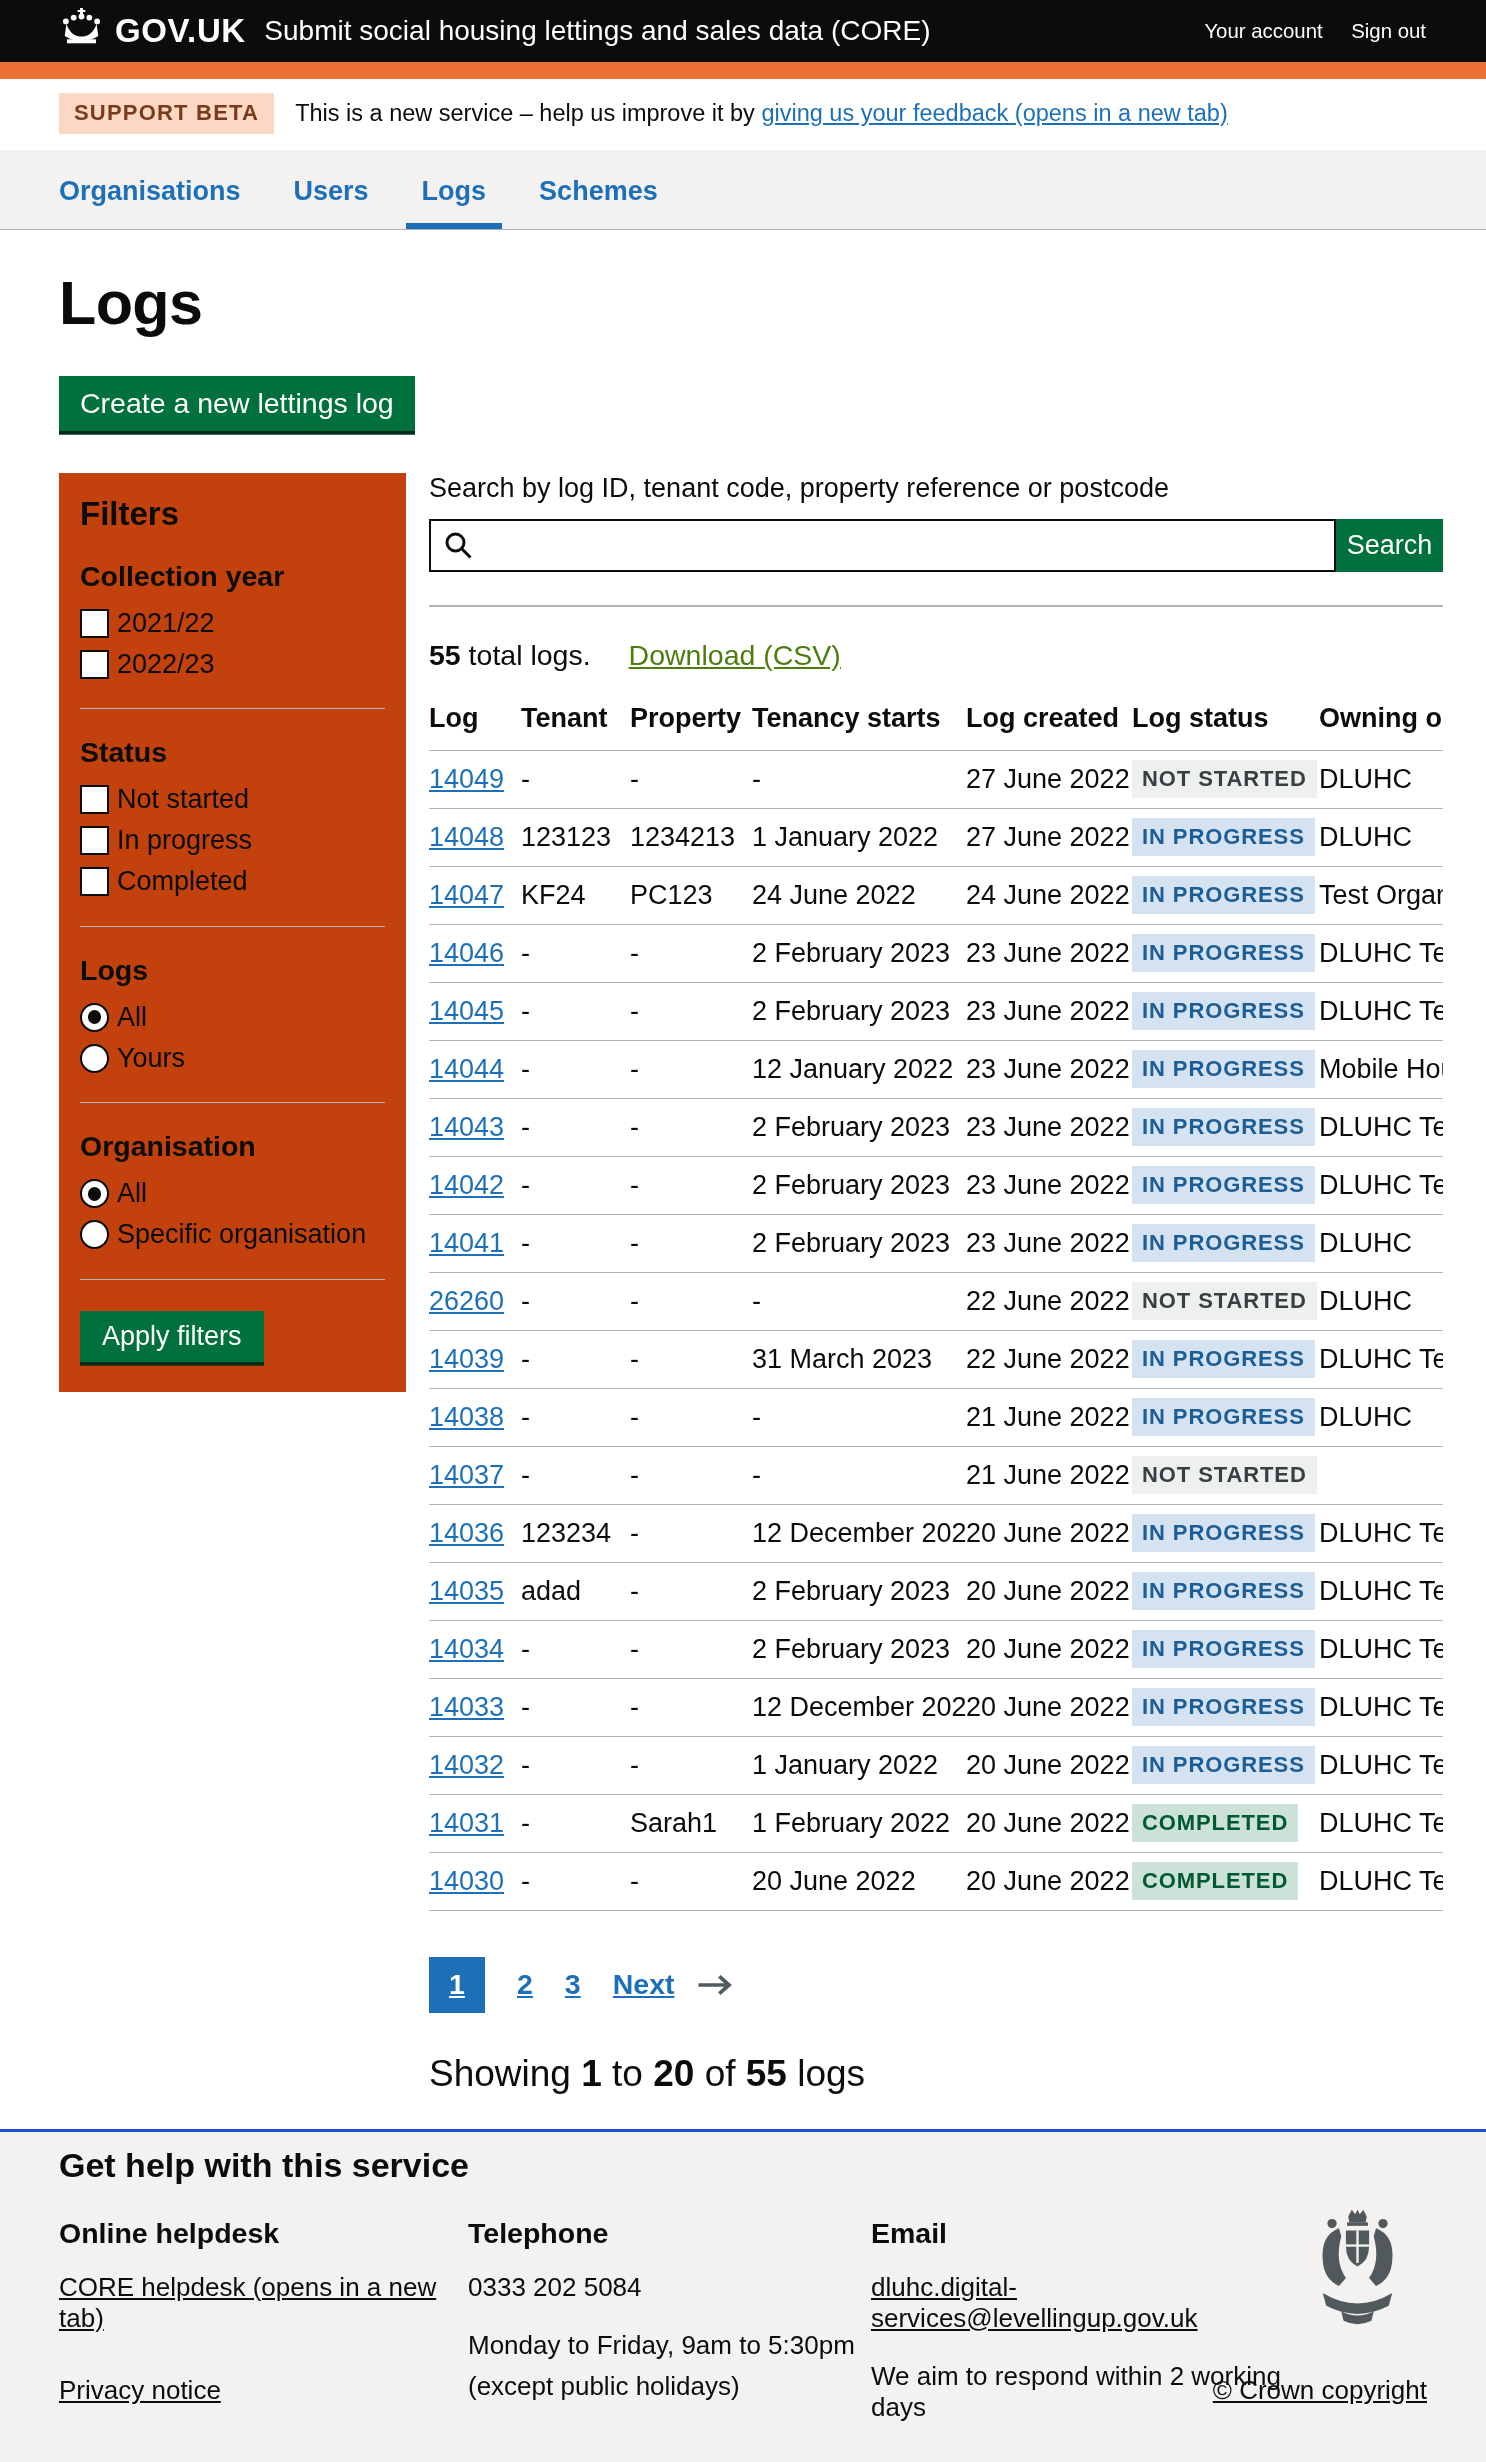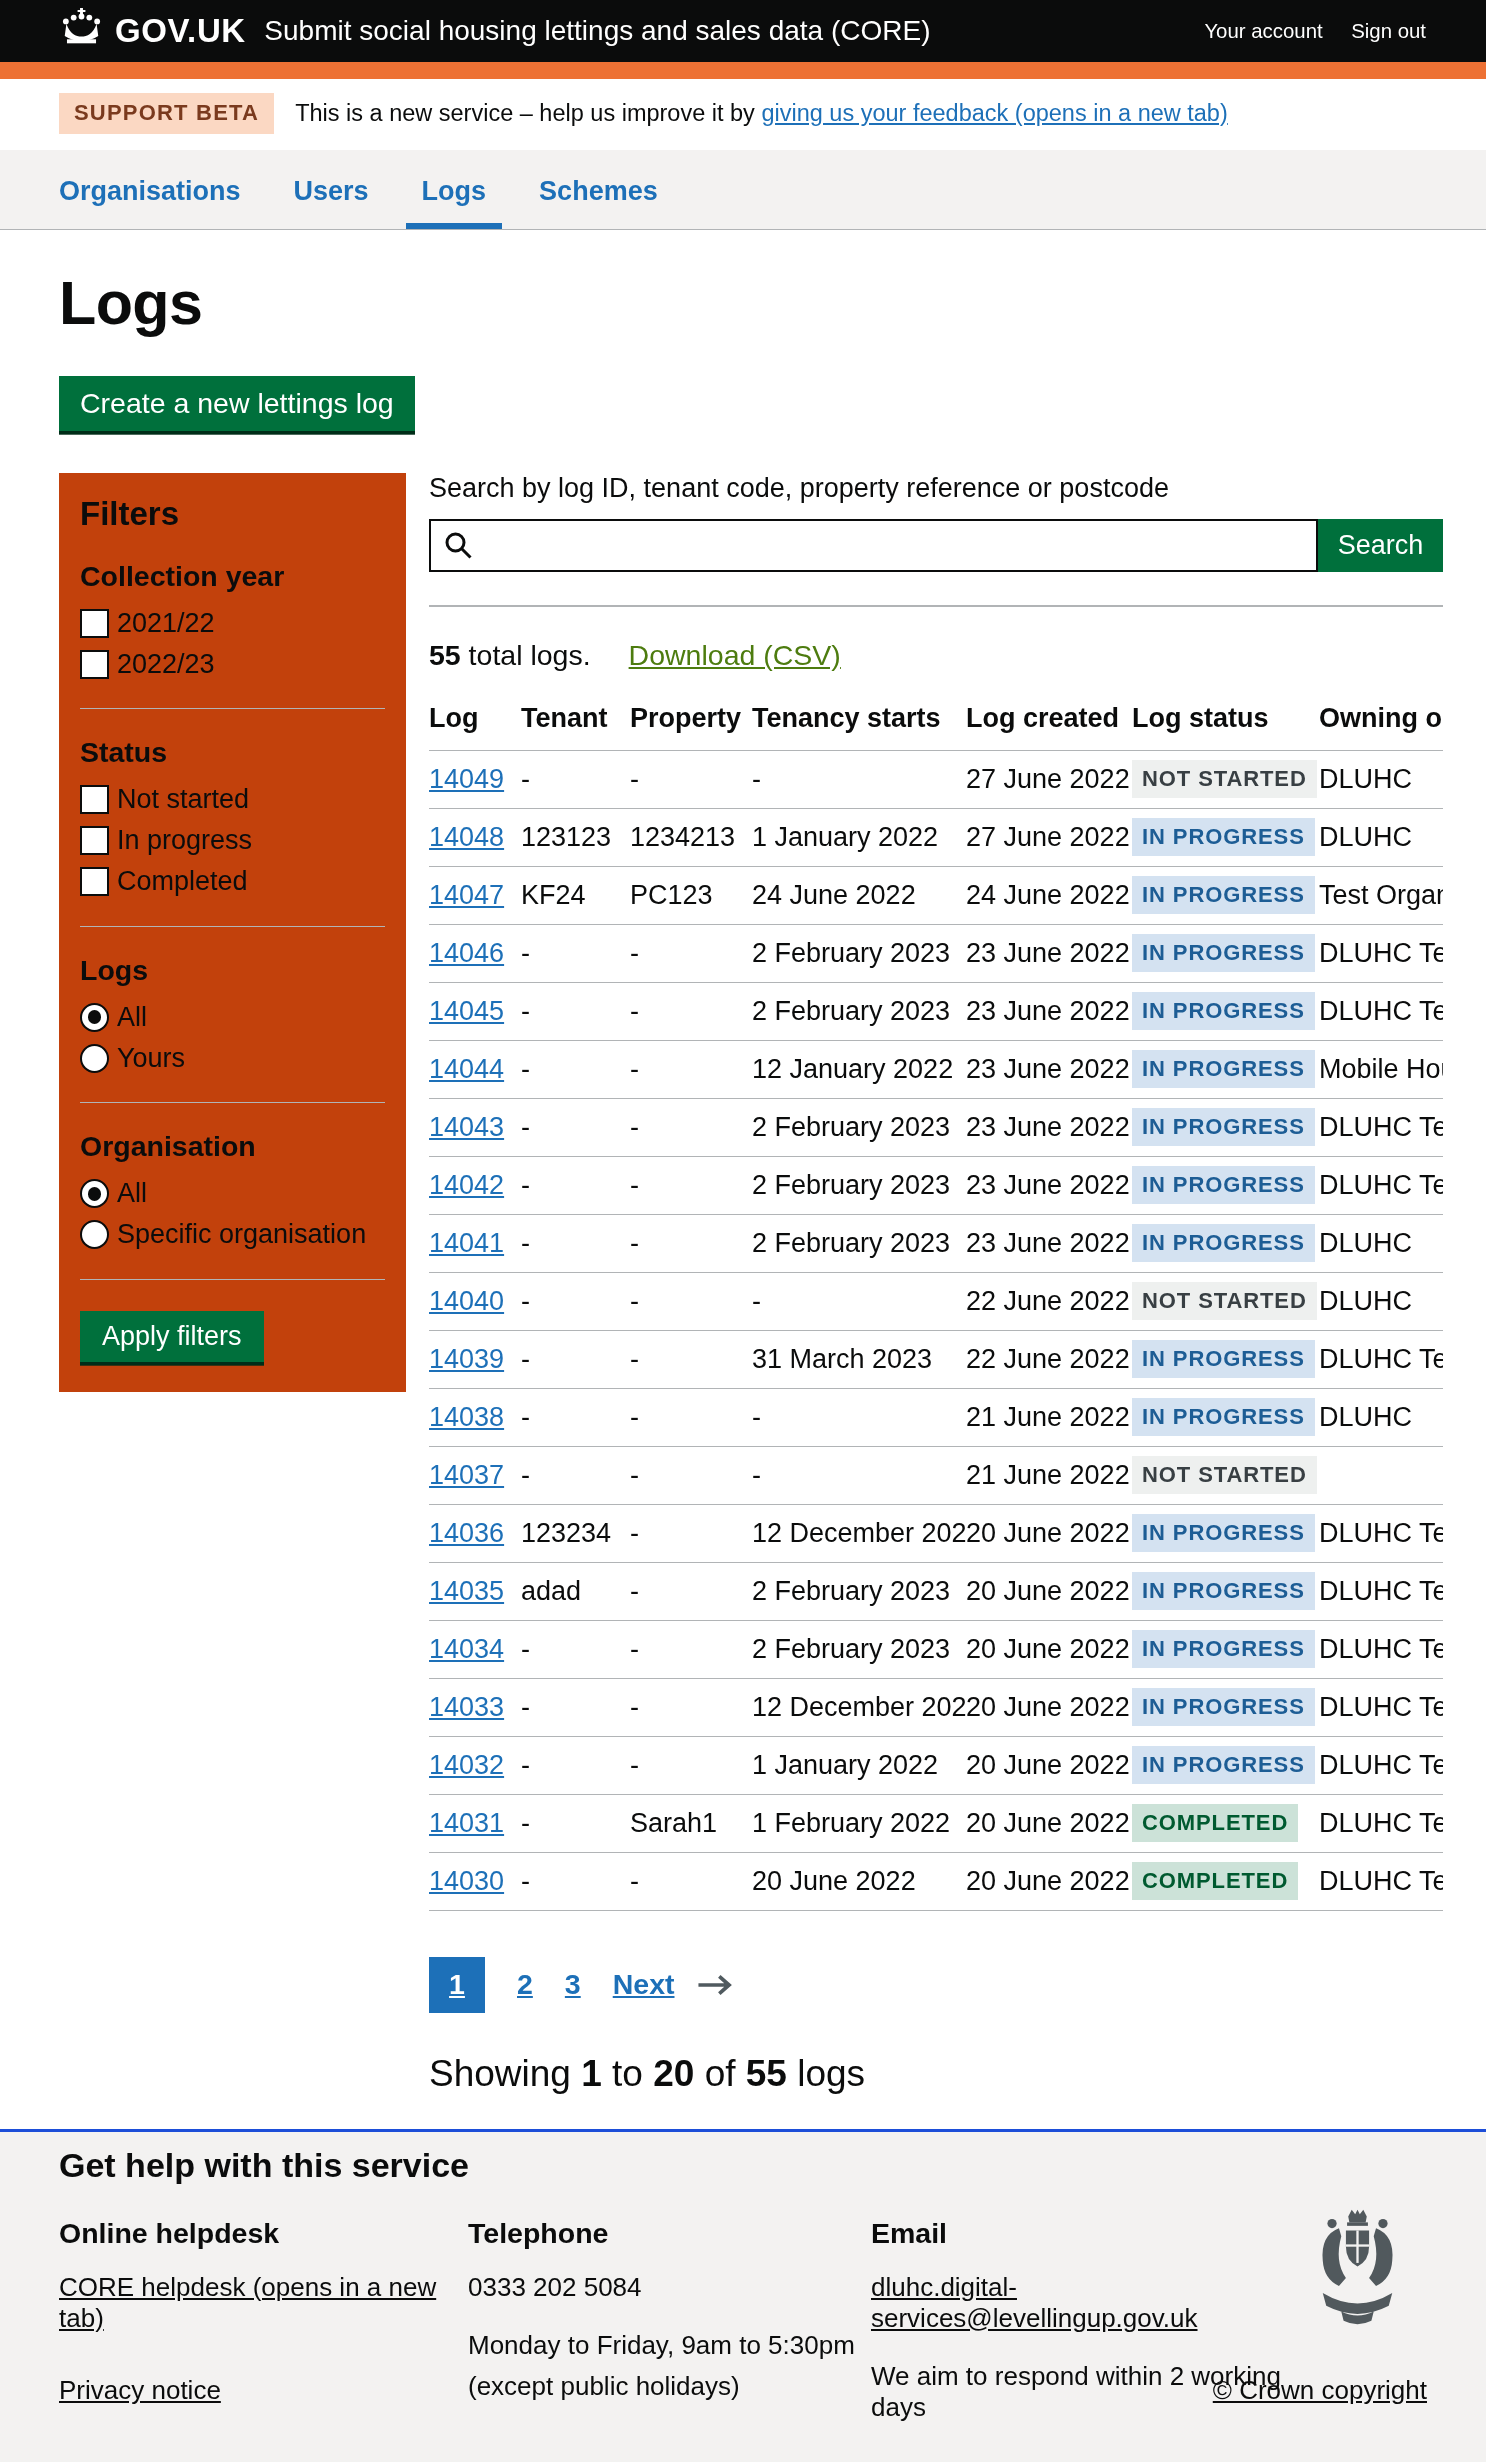--- a/index.html
+++ b/index.html
@@ -57,21 +57,21 @@
   .radio.on::after { content: ""; position: absolute; left: 5.6px; top: 5.6px; right: 5.6px; bottom: 5.6px; border-radius: 50%; background: #0b0c0c; }
   .fdivider { border: none; border-top: 1.9px solid #b1b4b6; margin: 28.5px 0 0; }
   .apply-btn { margin-top: 31px; box-shadow: 0 3.7px 0 #002d18; background: #00703c; color: #fff; border: none; font-family: inherit; font-size: 27px; padding: 10px 22px; cursor: pointer; }
 
   .main-col { flex: 1; min-width: 0; margin-left: 23px; overflow: hidden; }
   .search-label { font-size: 27px; }
   .search-row { display: flex; margin-top: 15px; }
   .search-box { position: relative; flex: 1; }
   .search-input { width: 100%; height: 53px; border: 2.5px solid #0b0c0c; font-family: inherit; font-size: 27px; padding: 0 12.4px 0 57px; background: #fff; }
   .search-icon { position: absolute; left: 13.6px; top: 11.8px; pointer-events: none; }
-  .search-btn { width: 125px; height: 53px; background: #00703c; color: #fff; border: none; font-family: inherit; font-size: 27px; cursor: pointer; }
+  .search-btn { width: 107px; height: 53px; background: #00703c; color: #fff; border: none; font-family: inherit; font-size: 27px; cursor: pointer; }
 
   .main-divider { border: none; border-top: 2.5px solid #b1b4b6; margin: 33px 0 0; }
   .total-line { margin-top: 32px; font-size: 28.5px; display: flex; align-items: baseline; }
   .total-line b { font-weight: bold; }
   .download-link { color: #4d7c0f; text-decoration: underline; margin-left: 38px; }
 
   table.logs { margin-top: 31px; width: 100%; border-collapse: collapse; table-layout: fixed; font-size: 27px; }
   table.logs col.c-log { width: 92px; }
   table.logs col.c-tenant { width: 109px; }
   table.logs col.c-property { width: 122px; }
@@ -344,21 +344,21 @@
           <tr>
         <td><a class="loglink">14041</a></td>
         <td>-</td>
         <td>-</td>
         <td>2 February 2023</td>
         <td>23 June 2022</td>
         <td><span class="tag tag-blue">IN PROGRESS</span></td>
         <td>DLUHC</td>
       </tr>
           <tr>
-        <td><a class="loglink">14040</a></td>
+        <td><a class="loglink">26260</a></td>
         <td>-</td>
         <td>-</td>
         <td>-</td>
         <td>22 June 2022</td>
         <td><span class="tag tag-grey">NOT STARTED</span></td>
         <td>DLUHC</td>
       </tr>
           <tr>
         <td><a class="loglink">14039</a></td>
         <td>-</td>

